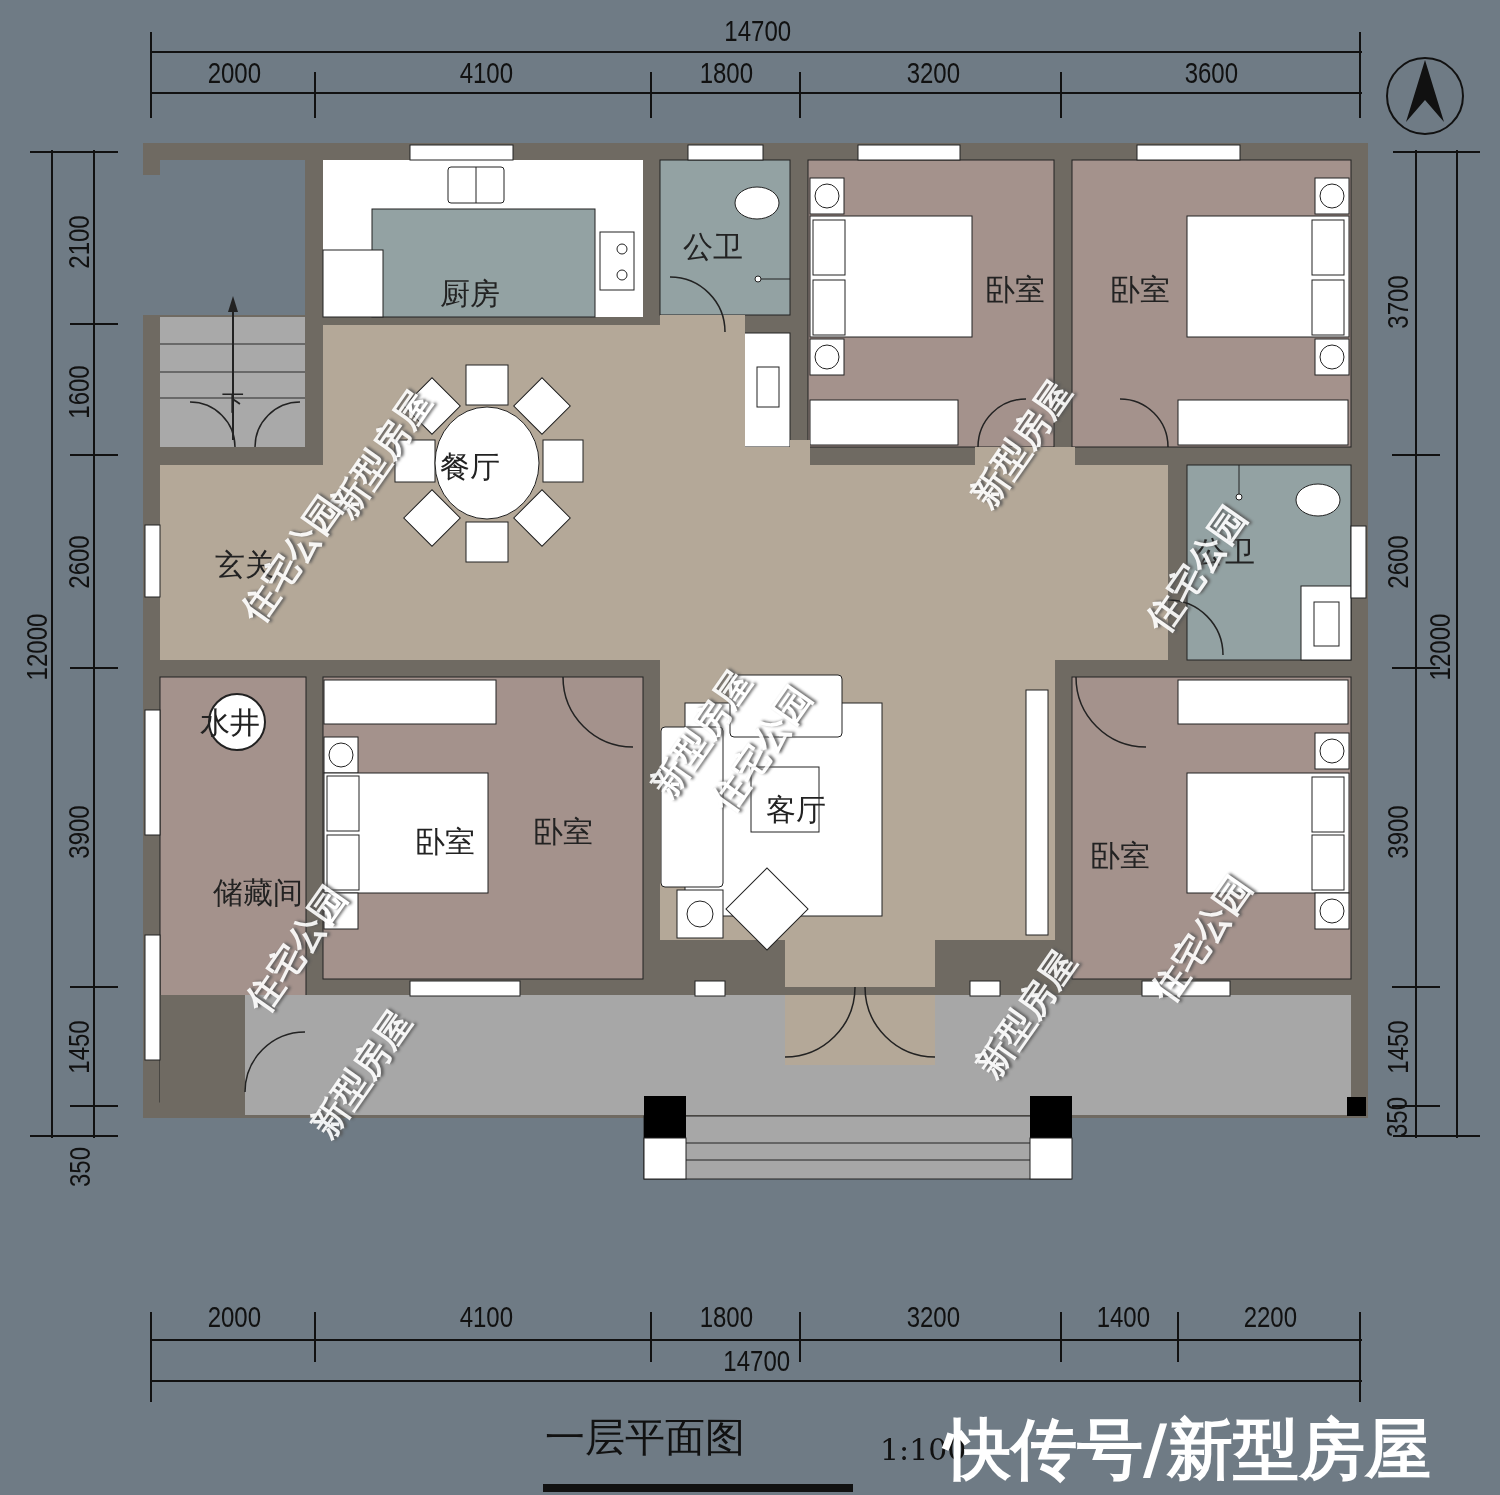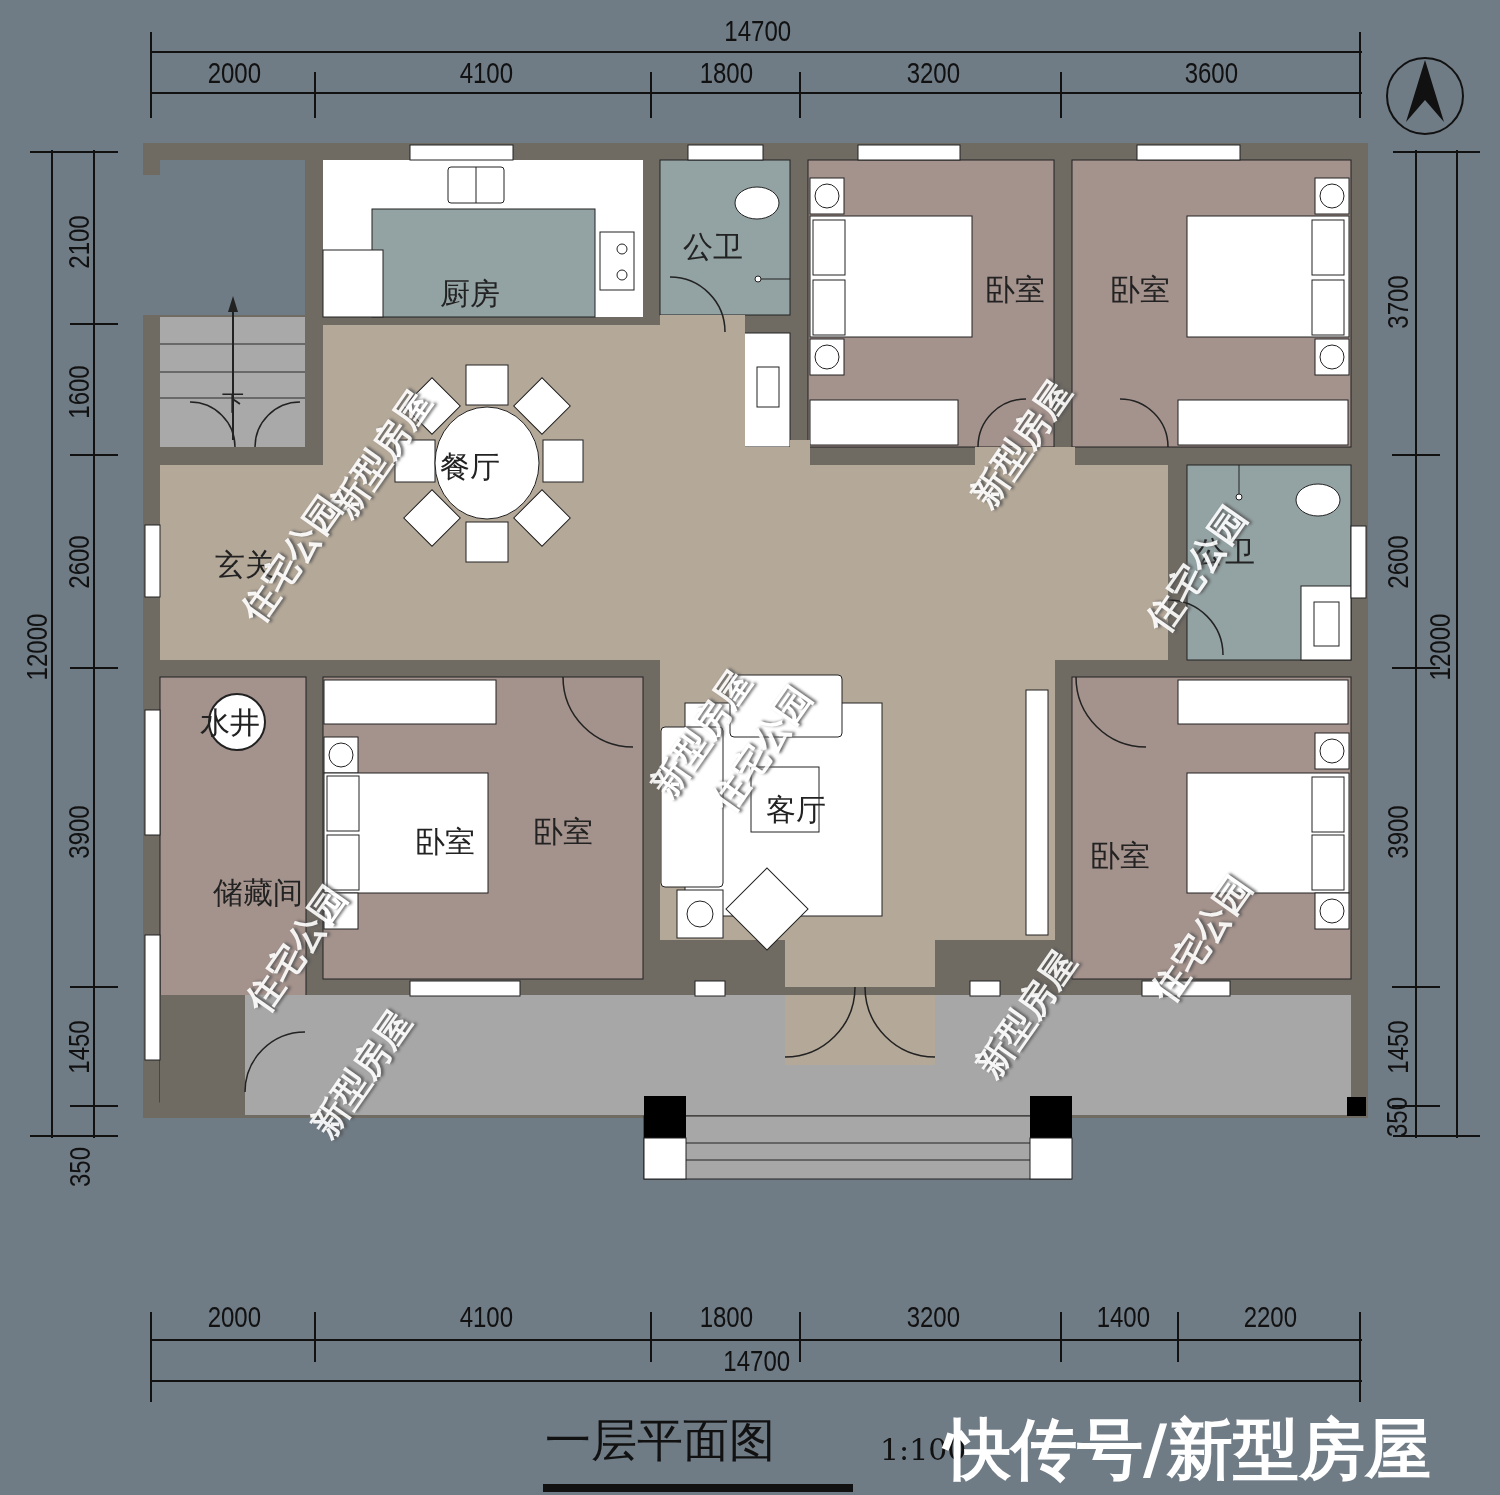--- a/index.html
+++ b/index.html
@@ -1,21 +1,21 @@
 <!DOCTYPE html>
 <html><head>
 <meta charset="utf-8">
 <style>
   html,body{margin:0;padding:0;}
   body{width:1500px;height:1495px;background:#6f7b85;position:relative;overflow:hidden;font-family:"DejaVu Sans",sans-serif;}
   .dim{font-family:"Liberation Sans Narrow","Liberation Sans",sans-serif;font-size:30px;color:#111;position:absolute;transform:scaleX(0.8);white-space:nowrap;}
   .dimv{font-family:"Liberation Sans",sans-serif;font-size:30px;color:#111;position:absolute;transform:rotate(-90deg) scaleX(0.8);white-space:nowrap;transform-origin:center center;}
   .room-label{position:absolute;font-family:"DejaVu Serif",serif;font-size:30px;color:#222;white-space:nowrap;}
   .wm{position:absolute;font-family:"DejaVu Sans",sans-serif;font-weight:bold;font-size:36px;color:#fff;text-shadow:2px 2px 3px #555;transform:rotate(-55deg);white-space:nowrap;opacity:.9;}
-  .title{position:absolute;font-family:"DejaVu Serif",serif;font-size:46px;color:#111;}
+  .title{position:absolute;font-family:"DejaVu Serif",serif;font-size:40px;color:#111;}
   .brand{position:absolute;font-family:"DejaVu Sans",sans-serif;font-size:66px;color:#fff;font-weight:bold;white-space:nowrap;}
   svg{position:absolute;left:0;top:0;}
 </style>
 </head>
 <body>
 
 <svg width="1500" height="1495">
 
   <g stroke="#111" stroke-width="2" fill="none">
     <line x1="150" y1="52" x2="1362" y2="52"></line>

